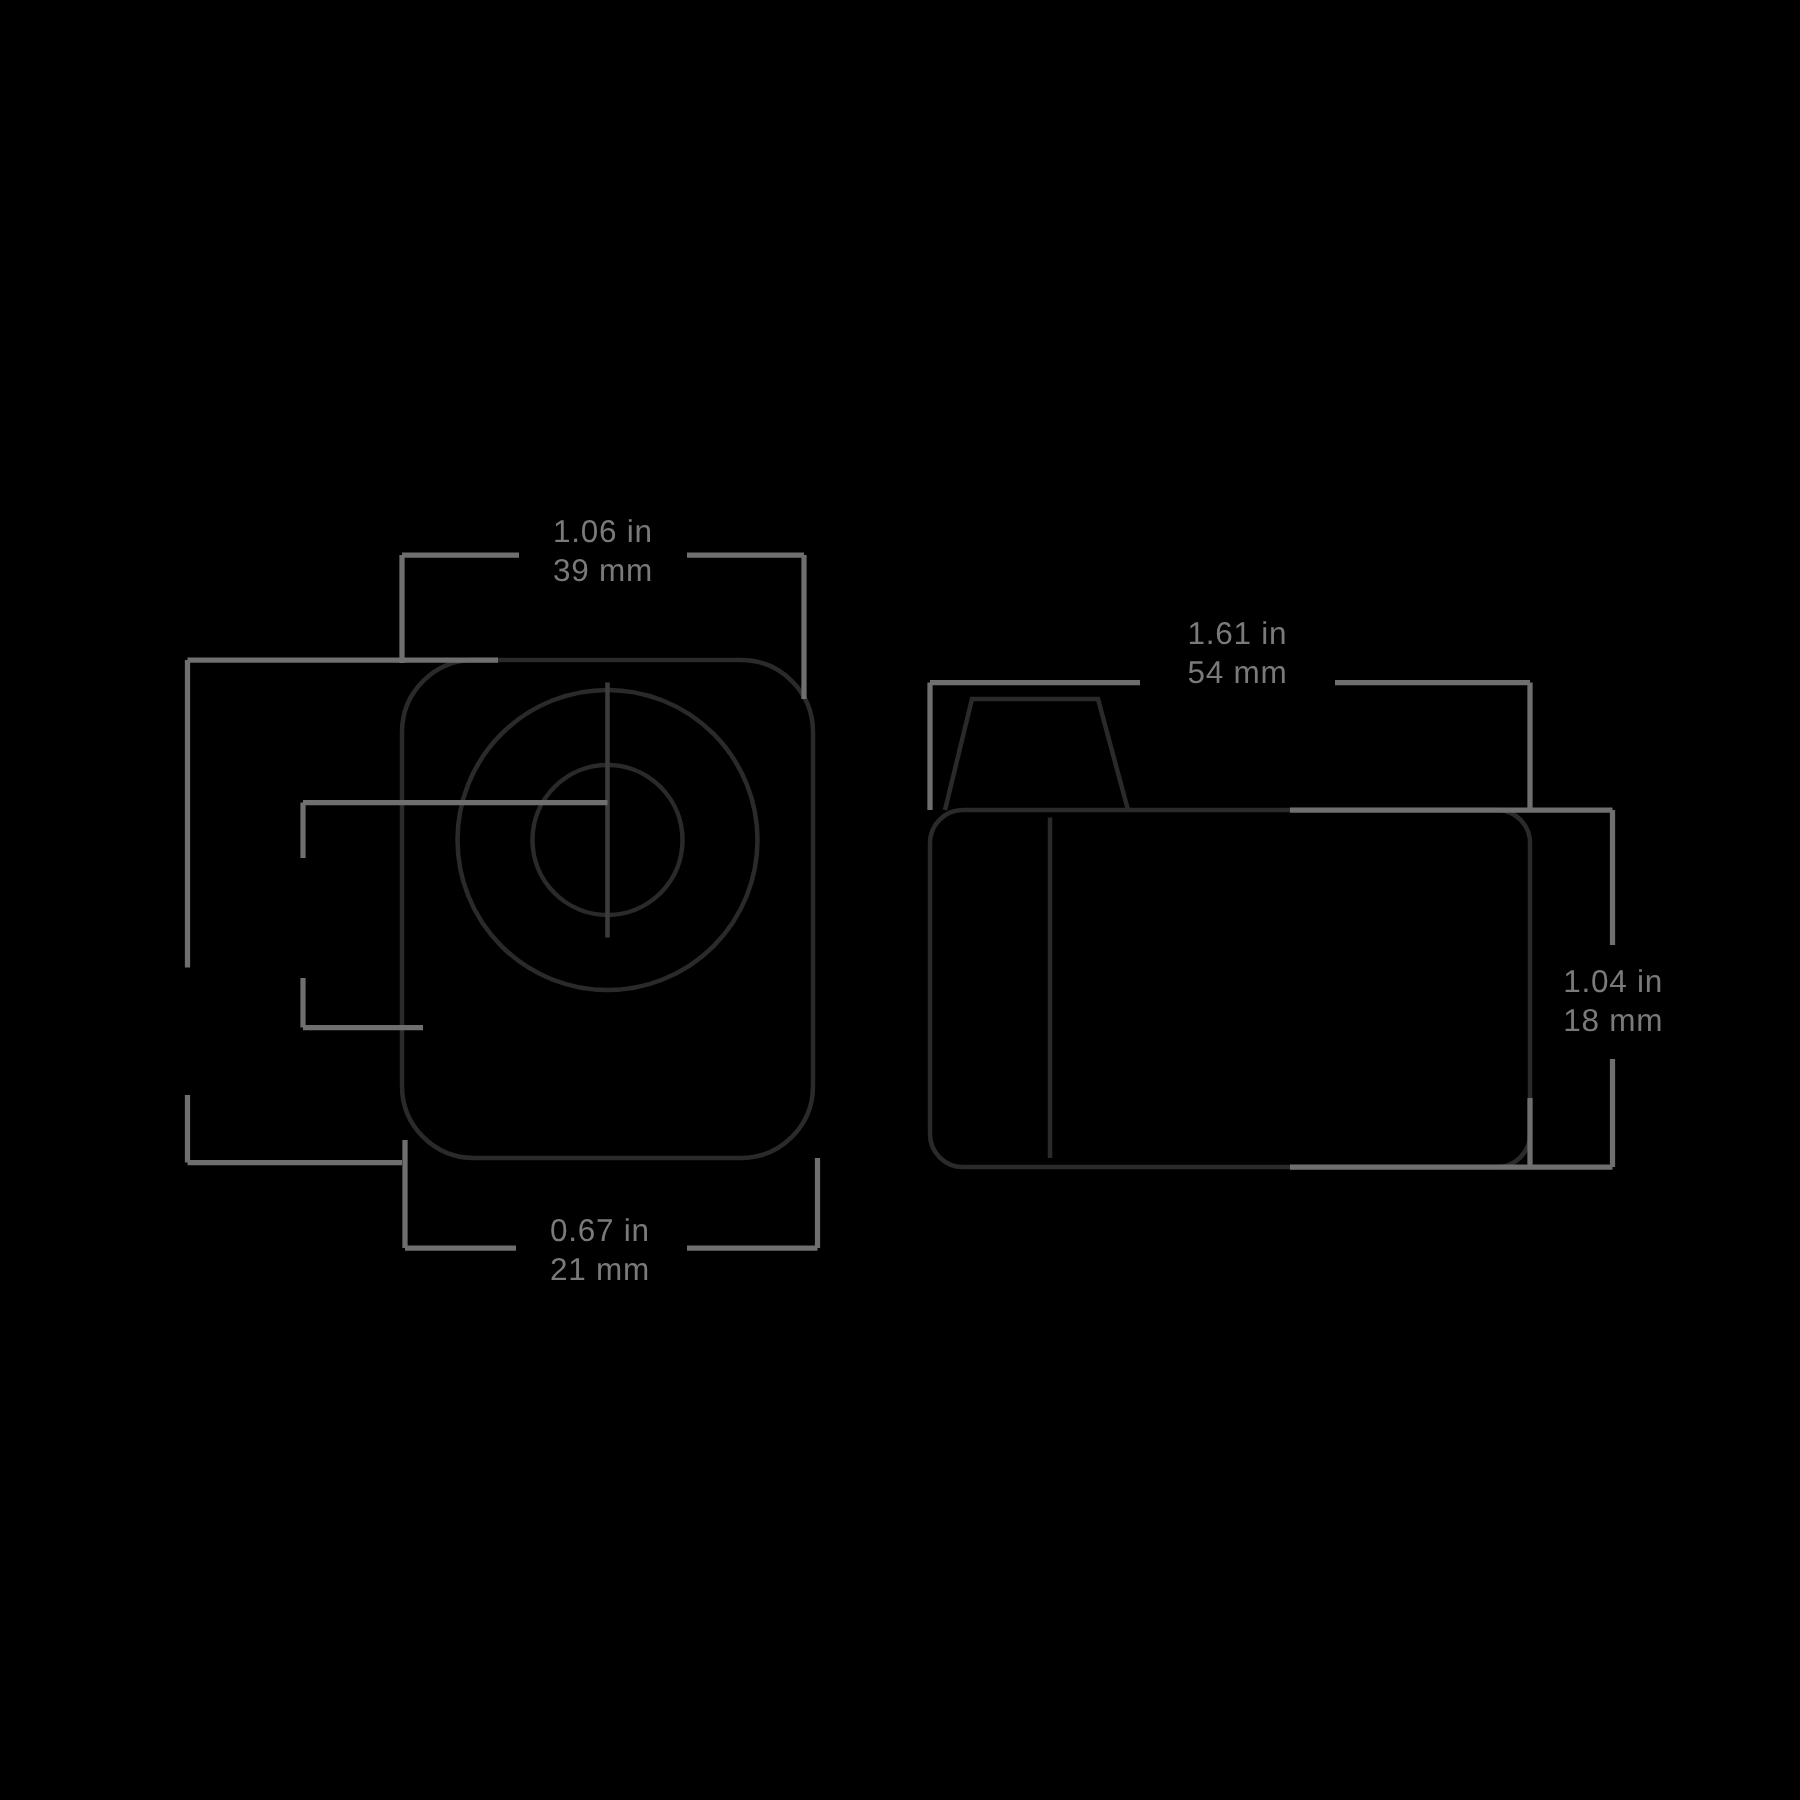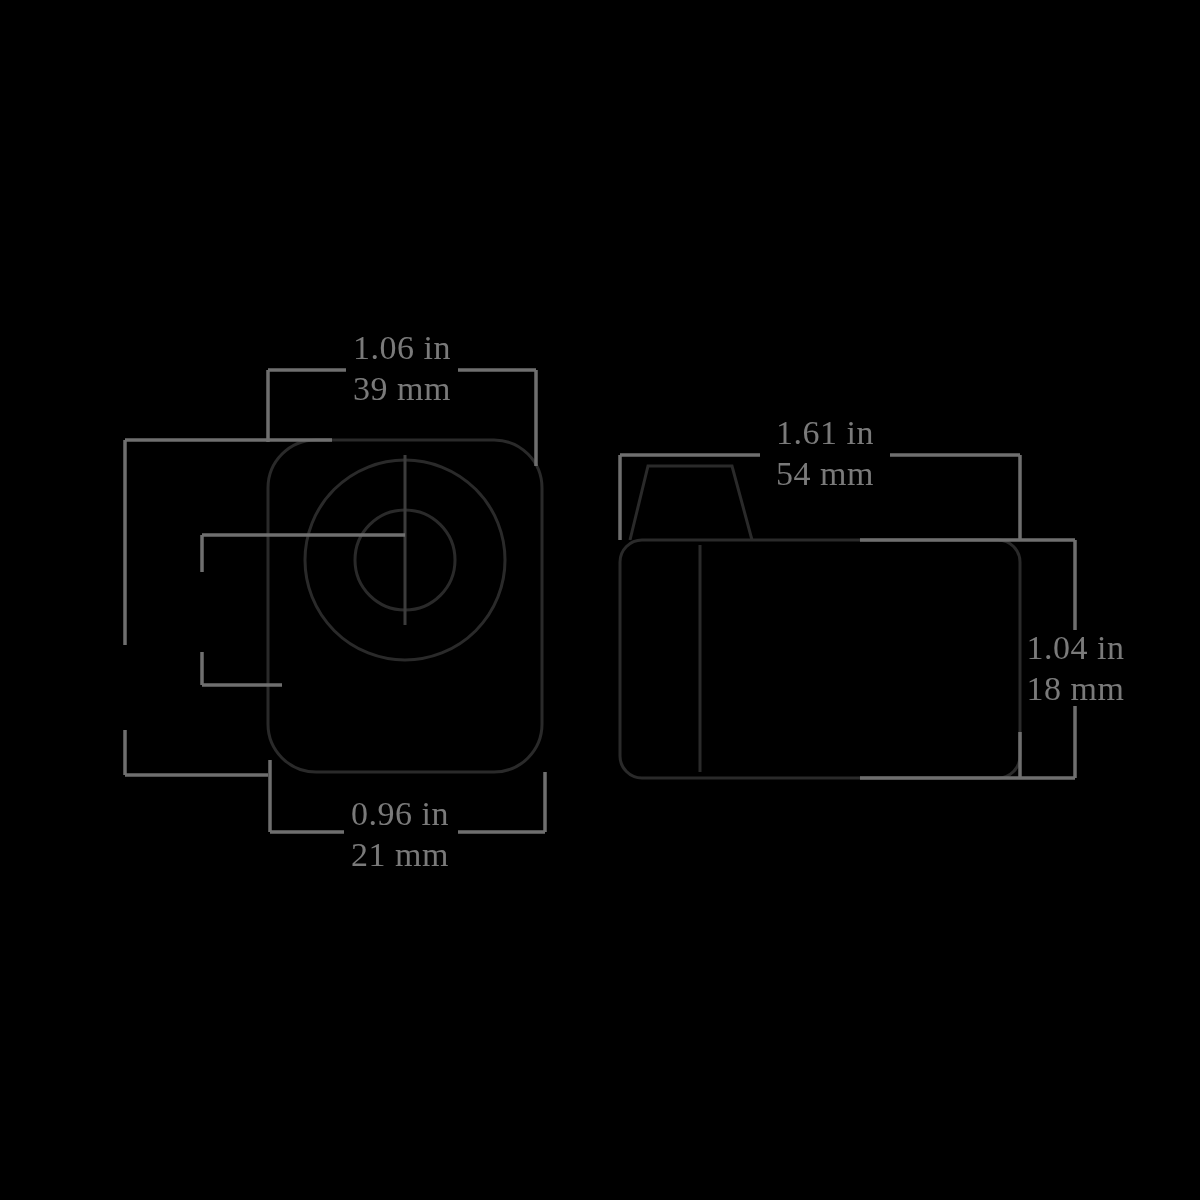--- a/index.html
+++ b/index.html
@@ -34,25 +34,24 @@
     stroke: #6f6f6f;
     stroke-width: 3.5;
     fill: none;
     stroke-linecap: butt;
   }
   .dim-label {
     position: absolute;
     transform: translate(-50%, -50%);
     text-align: left;
     color: #7a7a7a;
-    font-size: 34px;
+    font-size: 21px;
     line-height: 1.22;
     white-space: nowrap;
     letter-spacing: 0.5px;
-    font-family: Liberation Serif, serif;
   }
 </style>
 </head>
 <body>
 
 <div id="canvas">
 
   <svg id="drawing" width="1200" height="1200" viewBox="0 0 1200 1200">
 
     <g>
@@ -113,25 +112,25 @@
   </svg>
 
   <div class="dim-label" style="left:402px; top:368px;">
     <div>1.06 in</div>
     <div>39 mm</div>
   </div>
 
 
 
   <div class="dim-label" style="left:400px; top:834px;">
-    <div>0.96 in</div>
+    <div>0.67 in</div>
     <div>21 mm</div>
   </div>
 
-  <div class="dim-label" style="left:825px; top:453px;">
+  <div class="dim-label" style="left:825px; top:436px;">
     <div>1.61 in</div>
     <div>54 mm</div>
   </div>
 
   <div class="dim-label" style="left:1066px; top:668px;padding-left:19px;">
     <div>1.04 in</div>
     <div>18 mm</div>
   </div>
 
 </div>

